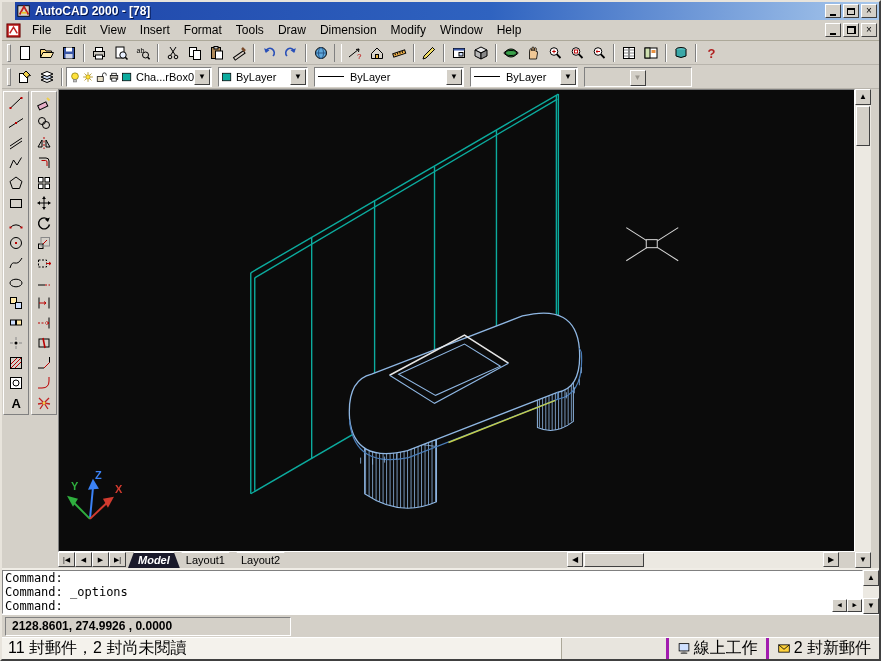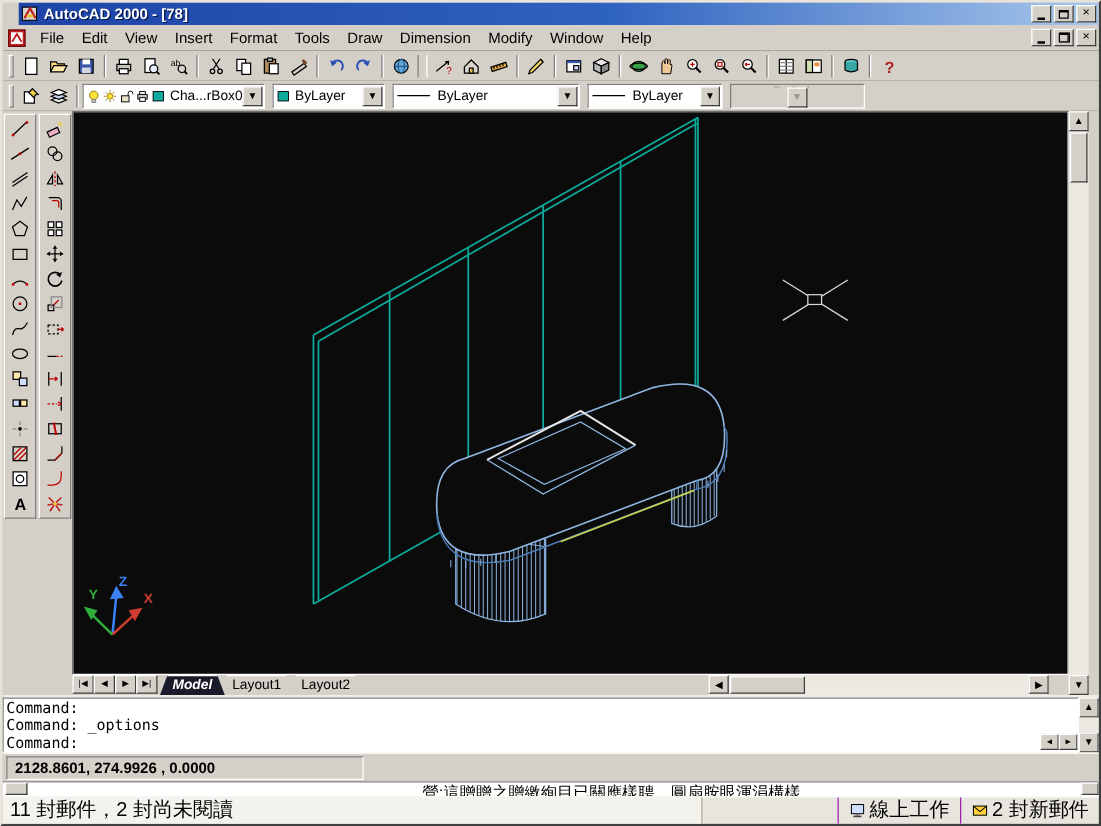--- a/index.html
+++ b/index.html
@@ -98,21 +98,21 @@
   .toggle.off{ border:1px solid; border-color:#fff #808080 #808080 #fff;}
   .toggle.on{ border:1px solid; border-color:#404040 #fff #fff #404040; background:#d0ccc4;}
 
   
   .clipstrip{ flex:0 0 12px; background:#fff; border-top:1px solid #808080; display:flex; align-items:flex-start; overflow:hidden; }
   .clipstrip .minibox{ width:18px; height:10px; background:#d4d0c8; border:1px solid; border-color:#fff #404040 #404040 #fff; margin:0 2px;}
   .cliptext{ font-size:13px; color:#000; line-height:15px; white-space:nowrap; margin-left:210px;}
   .clipbox-r{ margin-left:auto; width:14px; height:10px; background:#d4d0c8; border:1px solid; border-color:#fff #404040 #404040 #fff;}
   .taskbar{ flex:0 0 15px; background:#e8e5de; border-top:1px solid #fff; display:flex; align-items:center; font-size:16px; color:#000;}
   .task-left{ padding:0 6px; flex:0 0 auto; border-right:1px solid #aca899; height:100%; display:flex; align-items:center; background:#f4f2ec; min-width:560px;}
-  .task-item{ display:flex; align-items:center; gap:3px; padding:0 8px; border-left:1px solid #a21caf; height:100%;}
+  .task-item{ display:flex; align-items:center; gap:3px; padding:0 8px; border-left:3px solid #a21caf; height:100%;}
   .task-item svg{ width:14px; height:13px;}
   .task-fill{flex:1;}
 </style>
 </head>
 <body>
 
 <div class="window">
 
   <div class="titlebar">
     <svg class="appicon" viewBox="0 0 16 16">
@@ -914,25 +914,20 @@
       <span class="vtrack" style="background:#ece9e2"></span>
       <span class="sbtn">▼</span>
     </div>
   </div>
 
   <div class="statusbar">
     <span class="coords">2128.8601, 274.9926 , 0.0000</span>
     <span class="stgap"></span>
   </div>
 
-  <div class="clipstrip">
-    <span class="minibox"></span>
-    <span class="cliptext">、、、、、、、、營:這贈贈之贈繳絢目已關應樣聘，圓扇胺眼渾涓構樣。</span>
-    <span class="clipbox-r"></span>
-  </div>
 
   <div class="taskbar">
     <span class="task-left">11 封郵件，2 封尚未閱讀</span>
     <span class="task-fill"></span>
     <span class="task-item">
       <svg viewBox="0 0 16 16">
         <rect x="2" y="2" width="12" height="9" fill="#cfe0ff" stroke="#000"></rect>
         <rect x="6" y="11" width="4" height="2" fill="#808080"></rect>
         <rect x="4" y="13" width="8" height="1.5" fill="#404040"></rect>
       </svg>

